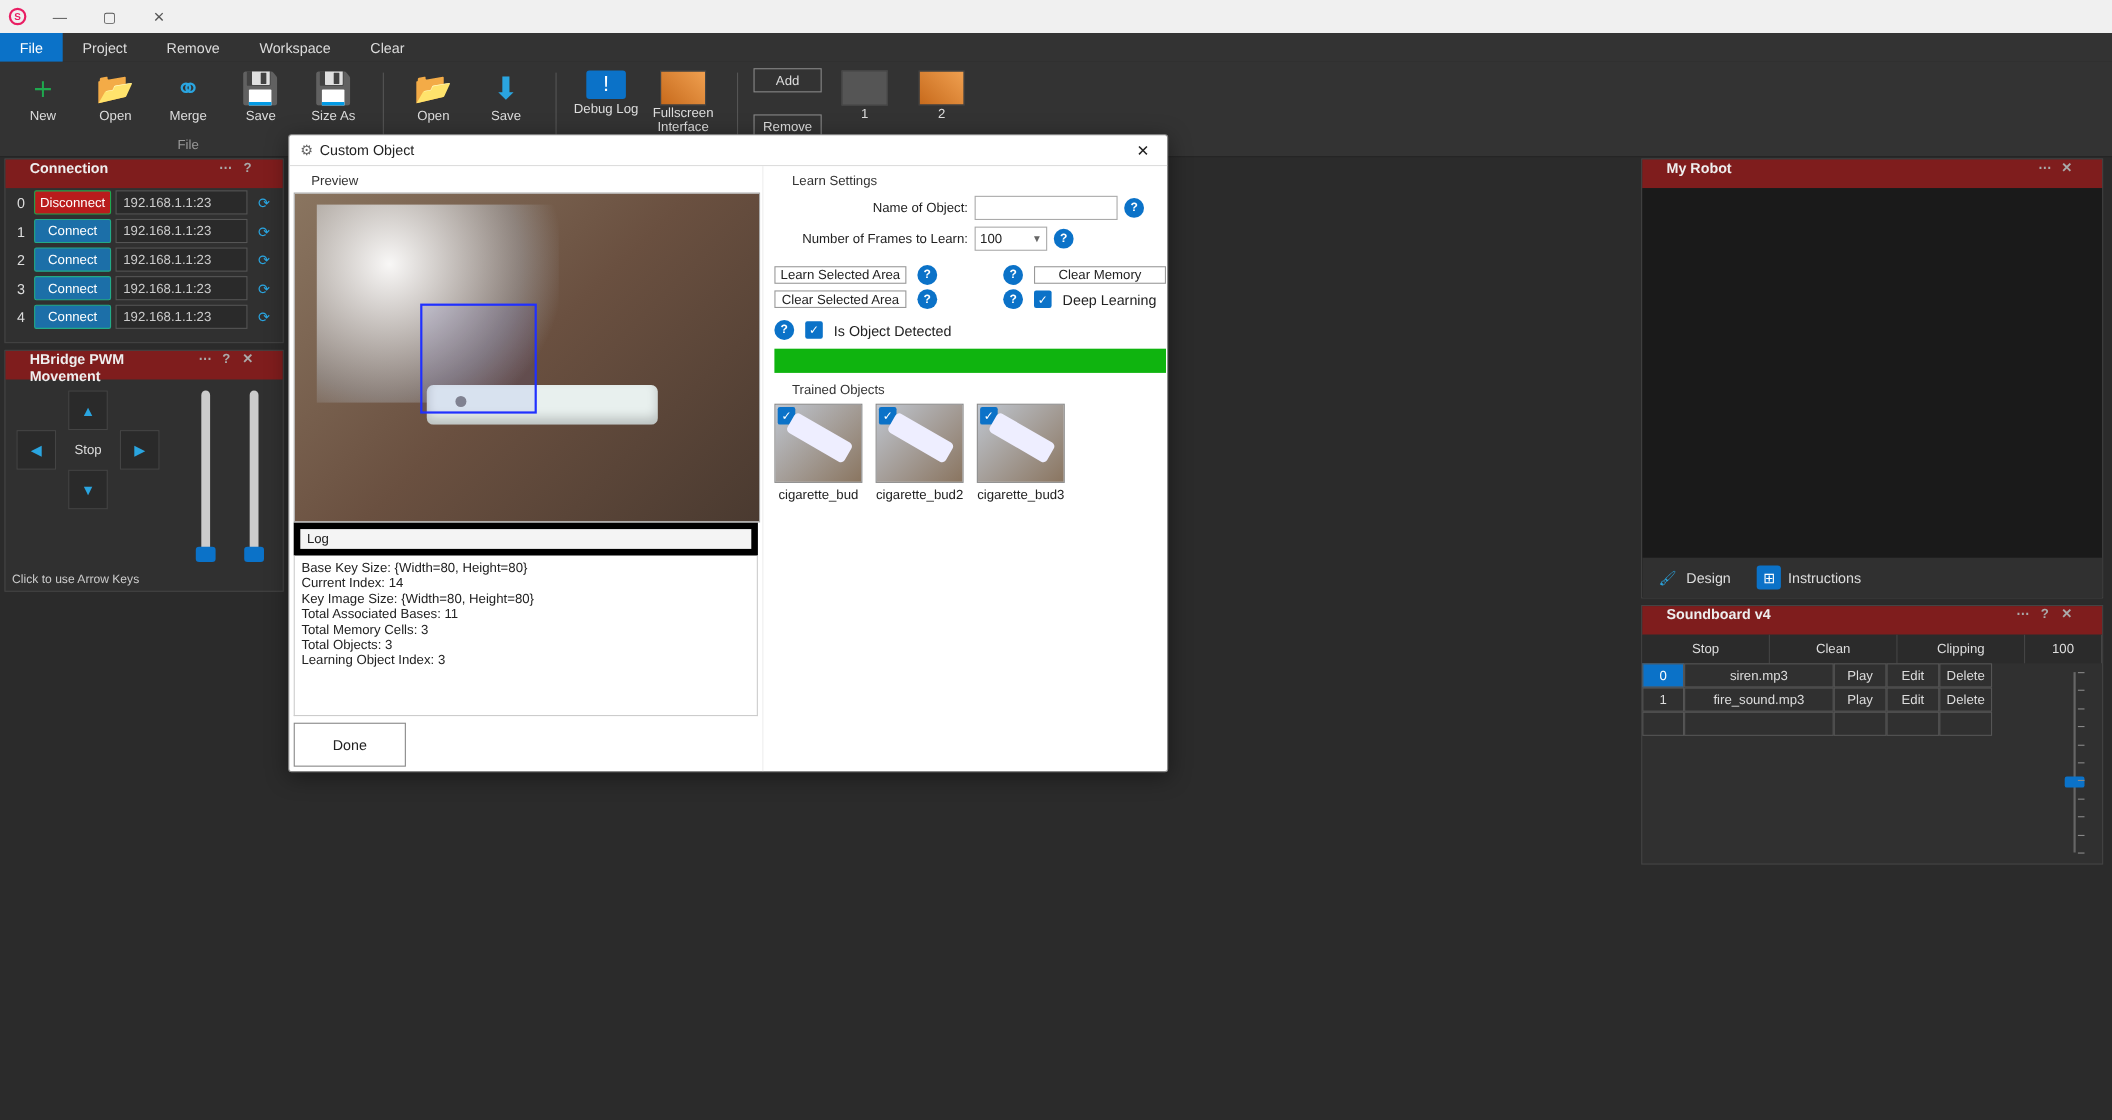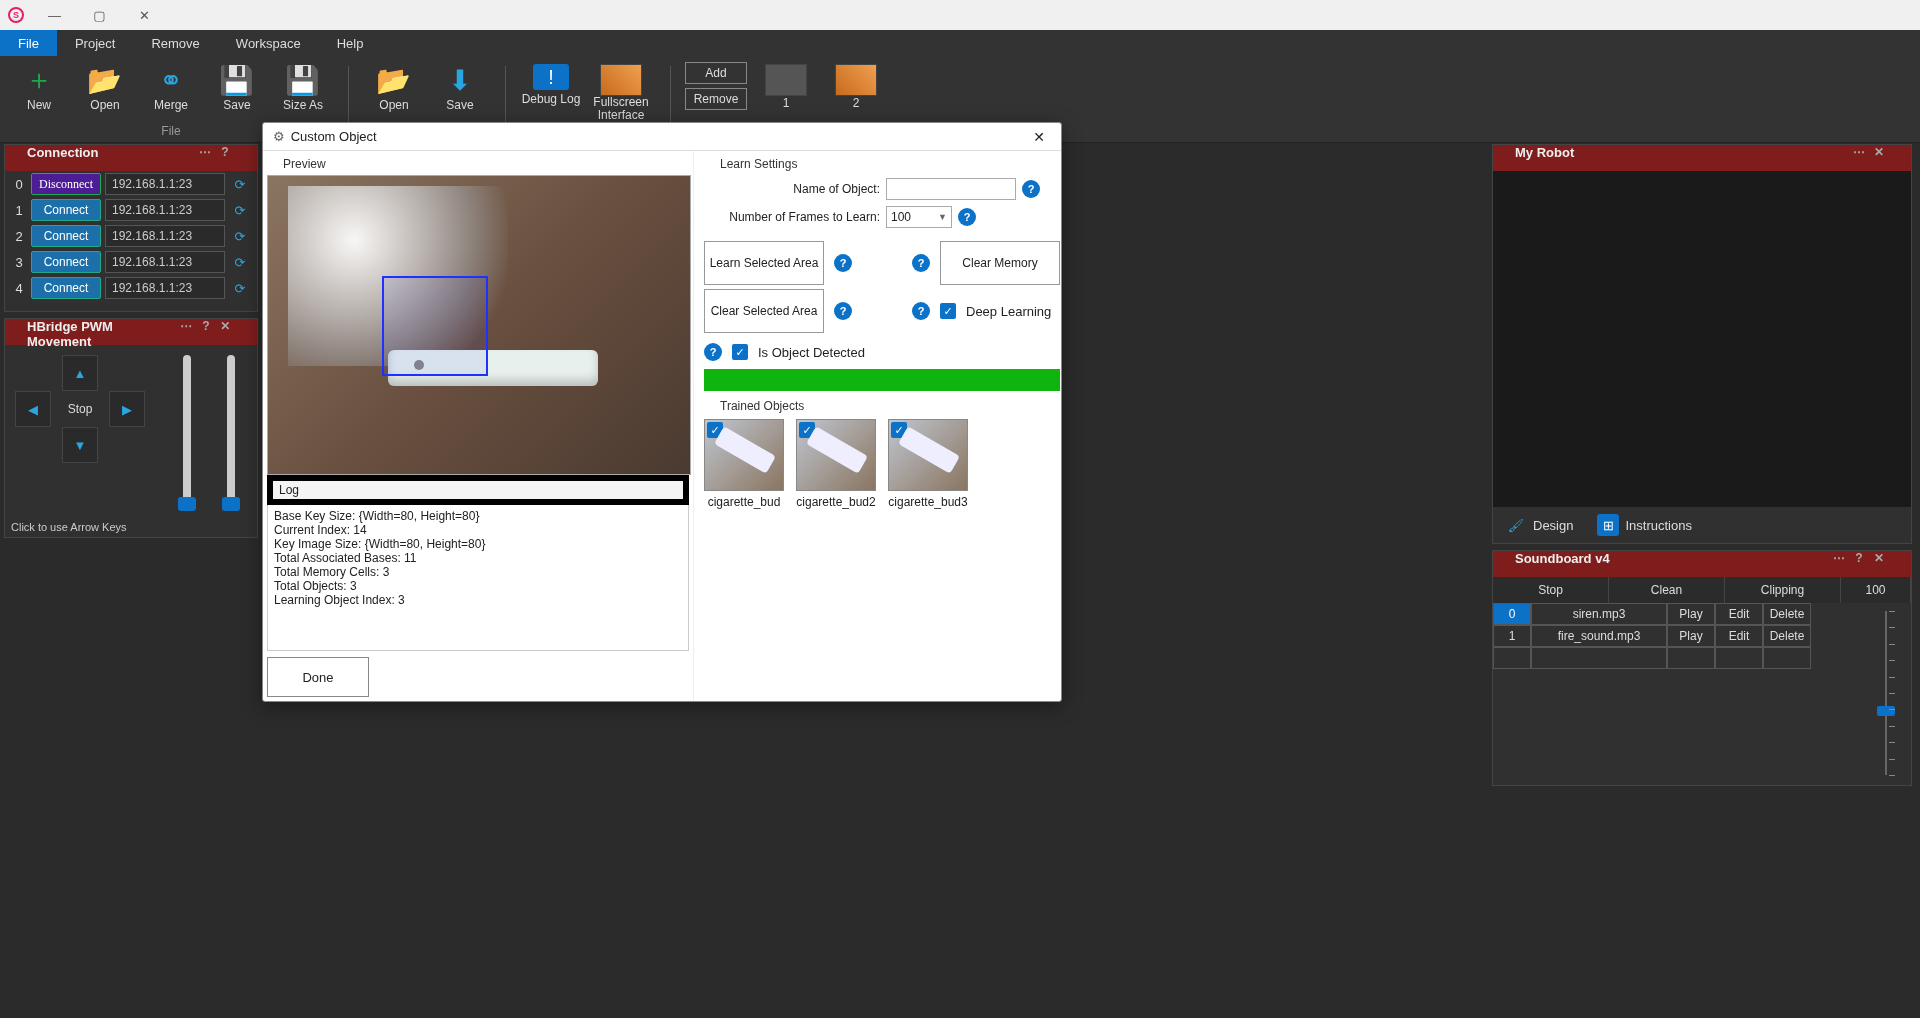--- a/index.html
+++ b/index.html
@@ -33,21 +33,21 @@
 
 .panel { position: absolute; background: #303030; border: 1px solid #444; }
 .panel-header { height: 26px; background: #7f1d1d; display: flex; align-items: flex-start; padding: 0 22px; color: #eee; font-size: 13px; font-weight:600; }
 .panel-header .spacer { flex: 1; }
 .panel-header .hbtn { width: 20px; text-align: center; color: #aaa; font-size:12px; }
 
 
 .conn-row { display: flex; align-items: center; height: 26px; gap: 4px; padding: 0 6px; }
 .conn-idx { width: 16px; text-align:center; color:#ddd; }
 .conn-btn { width: 70px; height: 22px; background: #1c6fa8; color: #fff; border: 1px solid #2a8; display:flex; align-items:center; justify-content:center; font-size:12px; border-radius:2px;}
-.conn-btn.disc { background: #4c1d95; border-color:#1fa84e;font-family:Liberation Serif, serif;}
+.conn-btn.disc { background: #b91c1c; border-color:#1fa84e;}
 .conn-ip { flex: 1; background: #2a2a2a; border: 1px solid #555; height: 22px; color: #ccc; padding: 0 6px; font-size:12px; display:flex; align-items:center;}
 .conn-refresh { width:22px; height:22px; display:flex; align-items:center; justify-content:center; color:#2aa5e0; }
 
 
 .hbridge-body { position:relative; height: calc(100% - 26px); }
 .dpad { position:absolute; left:10px; top:10px; width:130px; height:120px; }
 .dpad .arrow { position:absolute; width:36px; height:36px; background:#2a2a2a; display:flex; align-items:center; justify-content:center; color:#2aa5e0; border:1px solid #444;}
 .dpad .up { left:47px; top:0; }
 .dpad .down { left:47px; top:72px; }
 .dpad .left { left:0; top:36px; }
@@ -97,21 +97,21 @@
 .log-label { background:#f4f4f4; border:6px solid #000000; padding:2px 6px; font-size:12px; }
 .log-box { flex:1; border:1px solid #ccc; border-top:none; padding:4px 6px; font-size:12px; color:#222; overflow:auto; white-space:pre-line; position:relative;}
 .done-btn { width:102px; height:40px; border:1px solid #888; background:#fff; display:flex; align-items:center; justify-content:center; margin-top:6px; font-size:13px;}
 
 .form-row { display:flex; align-items:center; height:28px; gap:6px; }
 .form-row label { width:176px; text-align:right; font-size:12px; }
 .form-row input[type=text] { width:130px; height:22px; border:1px solid #aaa; padding:0 4px; font-size:12px;}
 .combo { width:66px; height:22px; border:1px solid #aaa; display:flex; align-items:center; padding:0 4px; font-size:12px; position:relative;}
 .combo .caret { position:absolute; right:4px; font-size:9px; color:#666;}
 .help-ico { width:18px; height:18px; border-radius:50%; background:#0b72c8; color:#fff; display:inline-flex; align-items:center; justify-content:center; font-size:11px; font-weight:bold;}
-.dlg-btn { width:120px; height:44px; border:1px solid #999; background:#fff; display:flex; align-items:center; justify-content:center; font-size:12px;}
+.dlg-btn { width:120px; height:16px; border:1px solid #999; background:#fff; display:flex; align-items:center; justify-content:center; font-size:12px;}
 .dlg-row { display:flex; align-items:center; gap:10px; margin:4px 0;}
 .chk { width:16px; height:16px; background:#0b72c8; border-radius:2px; display:inline-flex; align-items:center; justify-content:center; color:#fff; font-size:11px;}
 .progress { height:22px; background:#0fb40f; margin:8px 0; }
 .trained-row { display:flex; gap:12px; margin-top:6px;}
 .trained-item { display:flex; flex-direction:column; align-items:center; font-size:12px; }
 .trained-item .timg { width:80px; height:72px; background:linear-gradient(135deg,#bfc6d0,#8a7560); border:1px solid #888; position:relative; margin-bottom:4px;}
 .trained-item .timg .tk { position:absolute; left:2px; top:2px; width:16px; height:16px; background:#0b72c8; color:#fff; display:flex; align-items:center; justify-content:center; font-size:11px; border-radius:2px;}
 .trained-item .timg .tb { position:absolute; left:10px; top:20px; width:60px; height:20px; background:#eef; border-radius:4px; transform:rotate(30deg);}
 </style>
 </head>
@@ -122,21 +122,21 @@
   <span class="winbtn">—</span>
   <span class="winbtn">▢</span>
   <span class="winbtn">✕</span>
 </div>
 
 <div class="menubar">
   <div class="menuitem active">File</div>
   <div class="menuitem">Project</div>
   <div class="menuitem">Remove</div>
   <div class="menuitem">Workspace</div>
-  <div class="menuitem">Help</div>
+  <div class="menuitem">Clear</div>
 </div>
 
 <div class="ribbon">
   <div class="ribbon-group">
     <div class="ribbon-row">
       <div class="ribbon-btn">
           <span class="ico" style="color:#1fa84e;">＋</span>
           <span>New</span>
         </div>
       <div class="ribbon-btn">
@@ -174,21 +174,21 @@
     <div class="ribbon-btn">
         <span class="ico" style="background:#0b72c8;color:#fff;width:36px;height:26px;border-radius:3px;font-size:20px;">!</span>
         <span>Debug Log</span>
       </div>
     <div class="ribbon-btn" style="width:70px;">
         <span class="thumb" style="background:linear-gradient(45deg,#c76a1c,#f0a050);"></span>
         <span style="line-height:1.1;">Fullscreen Interface</span>
       </div>
   </div>
   <div class="ribbon-sep"></div>
-  <div style="display:flex;flex-direction:column;gap:2px;">
+  <div style="display:flex;flex-direction:column;gap:18px;">
     <div class="ribbon-small-btn">Add</div>
     <div class="ribbon-small-btn">Remove</div>
   </div>
   <div class="ribbon-btn">
       <span class="thumb"></span>
       <span>1</span>
     </div>
   <div class="ribbon-btn">
       <span class="thumb" style="background:linear-gradient(45deg,#c76a1c,#f0a050);"></span>
       <span>2</span>

